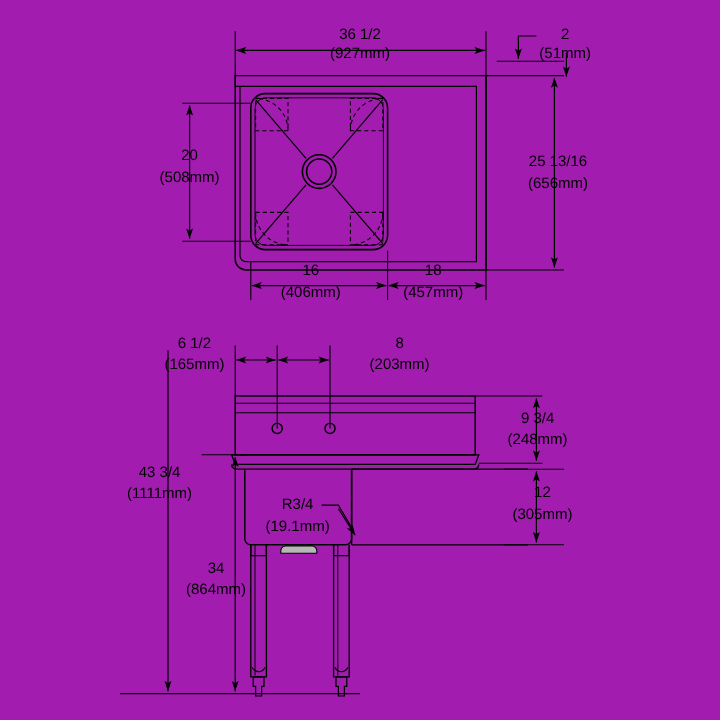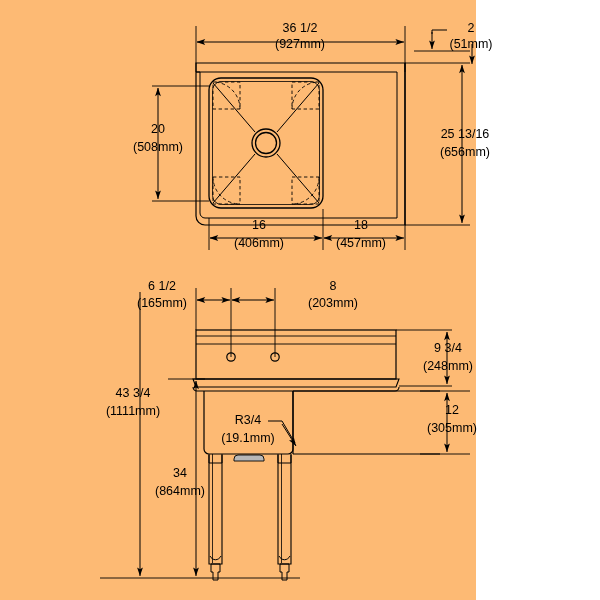--- a/index.html
+++ b/index.html
@@ -1,21 +1,21 @@
 <!DOCTYPE html>
 <html><head>
 <meta charset="utf-8">
 <style>
   html,body{margin:0;padding:0;background:#ffffff;}
   body{
     width:600px;height:600px;overflow:hidden;
     font-family:"Liberation Sans","DejaVu Sans",sans-serif;
     color:#000000;
   }
-  #sheet{position:relative;width:476px;height:600px;background:#fdba74;}
+  #sheet{position:relative;width:600px;height:600px;background:#a21caf;}
   svg{display:block;}
   .dimtext{
     font-family:"Liberation Sans","DejaVu Sans",sans-serif;
     font-size:12.5px;
     fill:#000000;
     text-anchor:middle;
     dominant-baseline:middle;
   }
 </style>
 </head>

